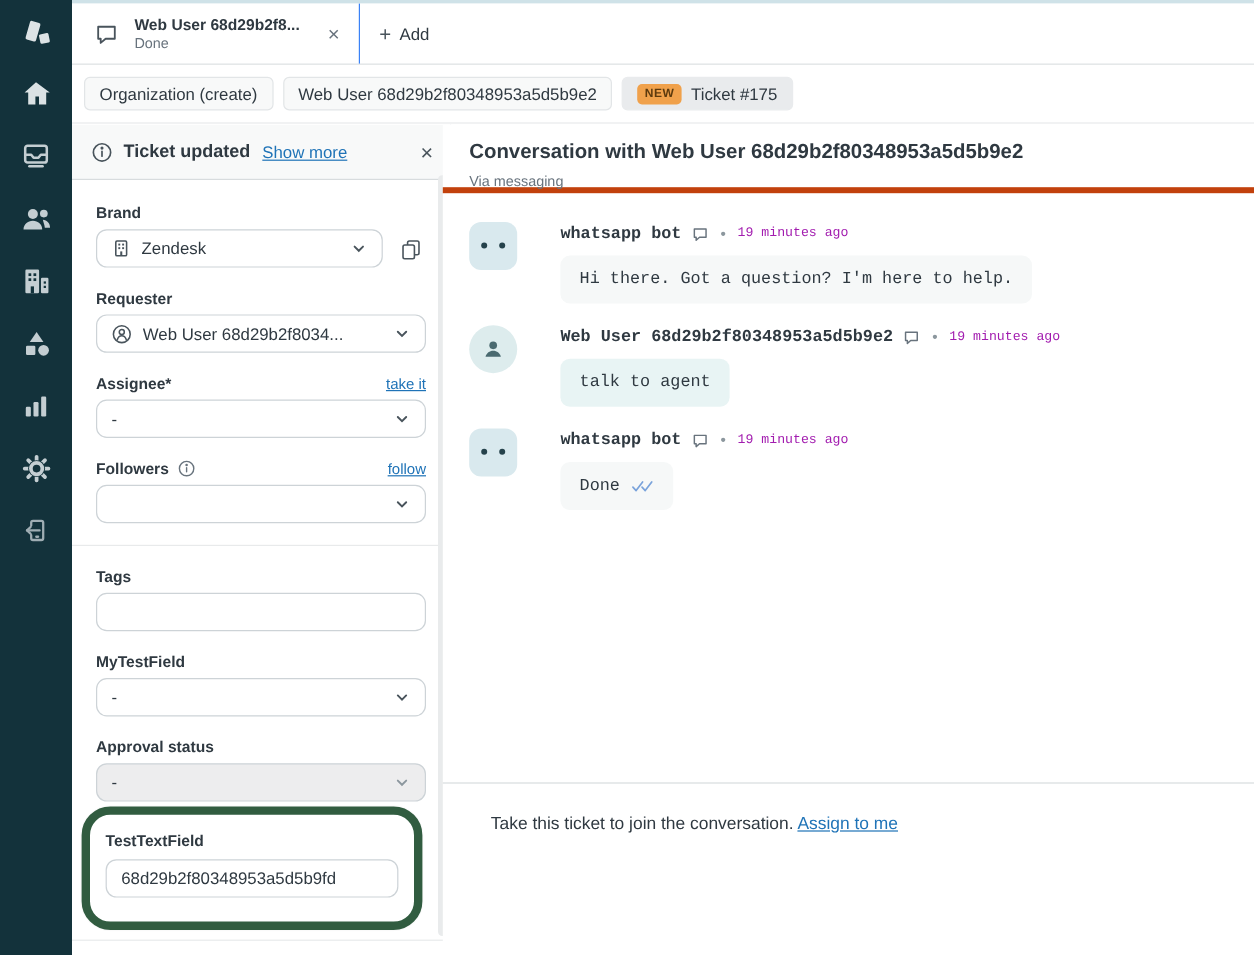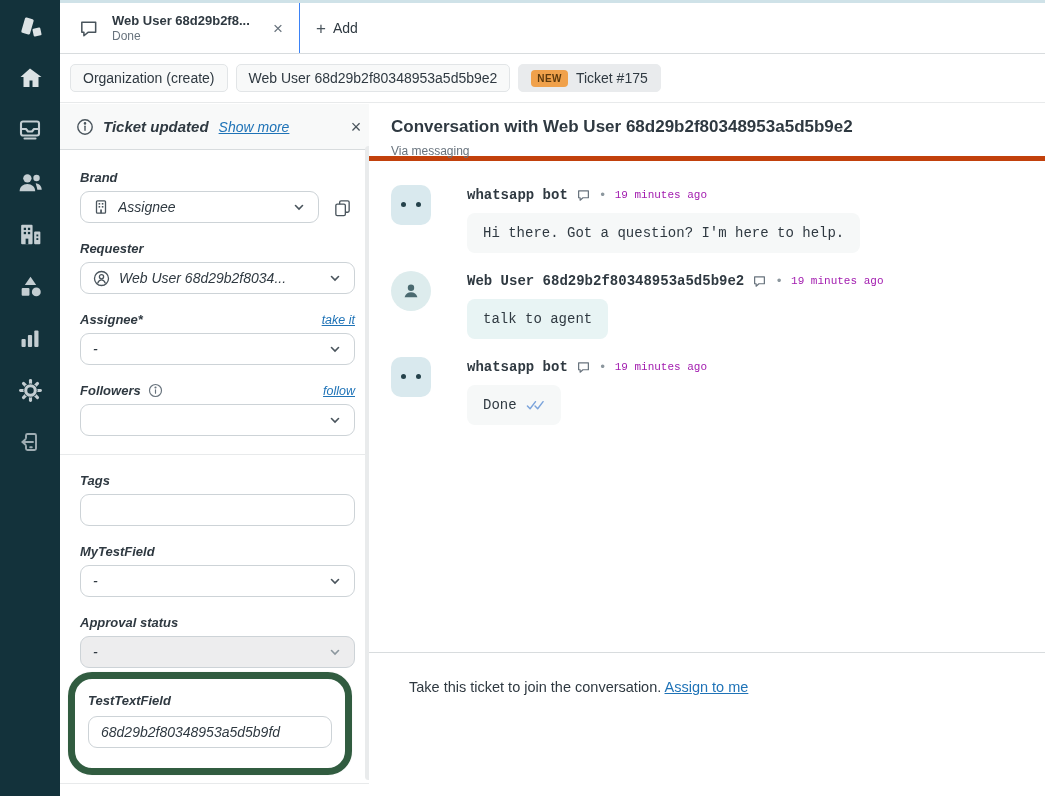--- a/index.html
+++ b/index.html
@@ -30,21 +30,21 @@
   .crumbs { position:absolute; left:60px; top:54px; right:0; height:49px; background:#fff;
     border-bottom:1px solid #e8eaeb; display:flex; align-items:center; gap:8px; padding-left:10px; }
   .crumb { height:28px; display:flex; align-items:center; padding:0 12px; font-size:14px;
     background:#f8f9f9; border:1px solid #e2e5e7; border-radius:5px; }
   .crumb.ticket { background:#e9ebed; border-color:#e9ebed; gap:8px; }
   .badge-new { background:#f0a14b; color:#5d3a0d; font-size:10px; font-weight:bold; letter-spacing:.4px;
     padding:3px 6px; border-radius:4px; }
 
   
   .panel { position:absolute; left:60px; top:104px; width:316px; bottom:0; background:#fff;
-    border-right:1px solid #d8dcde;font-style:italic; }
+    border-right:1px solid #d8dcde; }
   .alert { height:46px; background:#f8f9f9; border-bottom:1px solid #d8dcde; display:flex;
     align-items:center; padding:0 14px 0 16px; }
   .alert-title { font-size:15px; font-weight:bold; margin-left:9px; }
   .alert-link { font-size:14px; margin-left:10px; }
   a.lnk { color:#1f73b7; text-decoration:underline; cursor:pointer; }
   .alert-close { margin-left:auto; color:#49545c; font-size:18px; line-height:1; cursor:pointer; }
 
   .fields { padding:20px 20px 0; }
   .field { margin-bottom:18px; }
   .lbl-row { display:flex; align-items:center; margin-bottom:6px; }
@@ -238,21 +238,21 @@
               <rect x="3.5" y="1.8" width="9" height="12.4" rx="1"></rect>
               <g fill="#49545c" stroke="none">
                 <rect x="5.6" y="4" width="1.6" height="1.6"></rect>
                   <rect x="8.8" y="4" width="1.6" height="1.6"></rect>
                 <rect x="5.6" y="7" width="1.6" height="1.6"></rect>
                   <rect x="8.8" y="7" width="1.6" height="1.6"></rect>
                 <rect x="7.2" y="10.5" width="1.7" height="3.7"></rect>
               </g>
             </svg>
           </span>
-          <span class="val">Assignee</span>
+          <span class="val">Zendesk</span>
           <span class="chev">
             <svg width="14" height="14" viewBox="0 0 14 14" fill="none" stroke="#49545c" stroke-width="1.6" stroke-linecap="round">
                 <path d="M3.5 5.5L7 9l3.5-3.5"></path>
               </svg>
           </span>
         </div>
         <span class="copy-btn">
           <svg width="19" height="19" viewBox="0 0 20 20" fill="#fff" stroke="#49545c" stroke-width="1.4">
             <rect x="7" y="3" width="10" height="12" rx="1.5"></rect>
             <rect x="3" y="6.5" width="10" height="12" rx="1.5"></rect>

